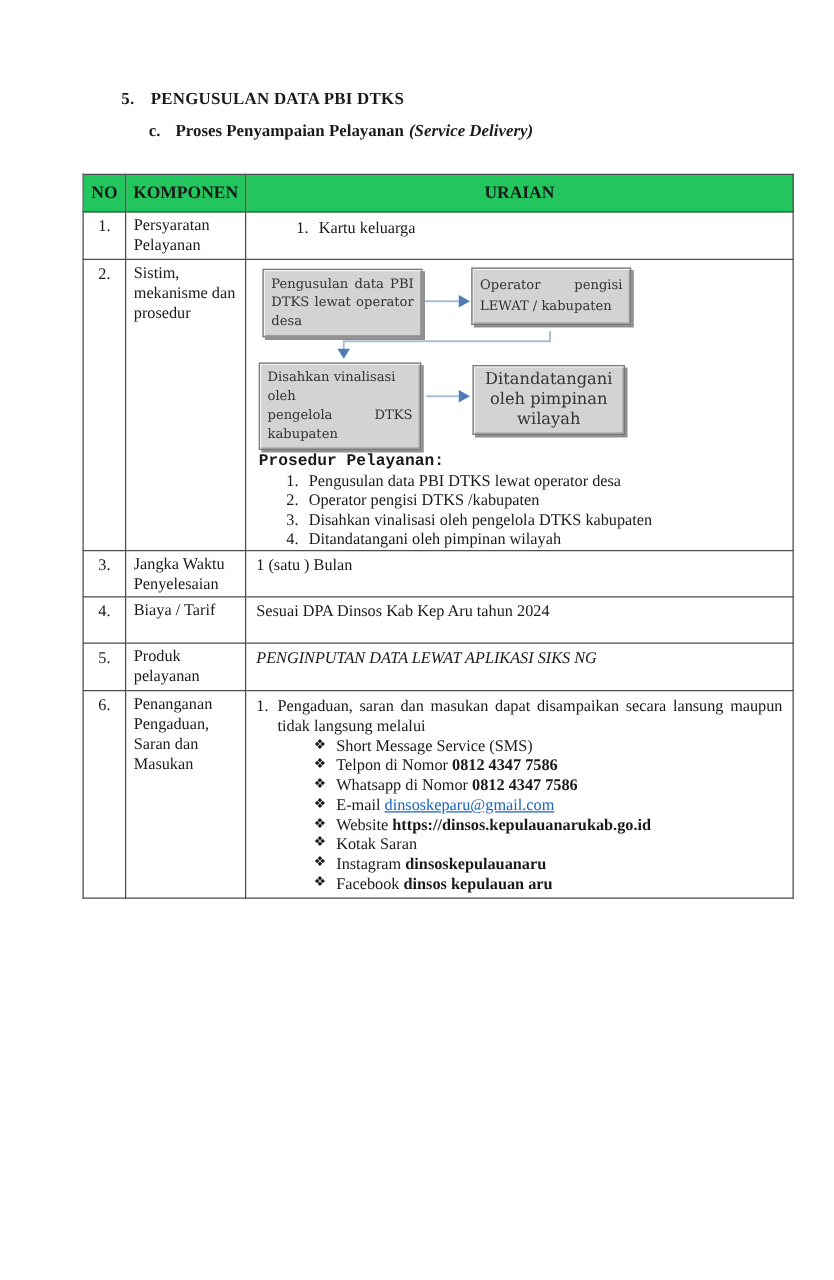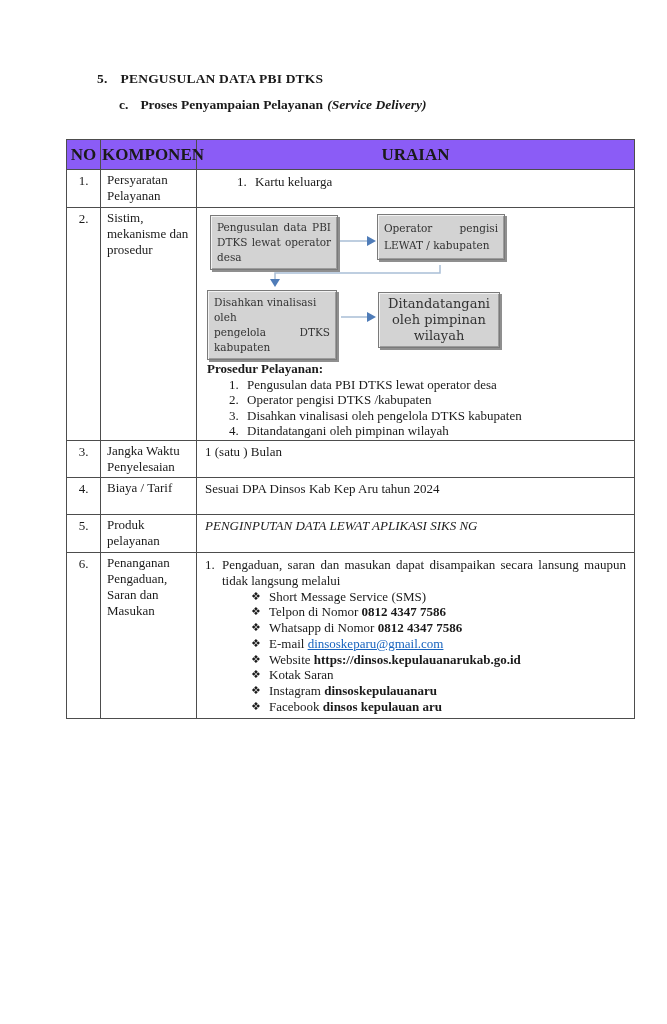--- a/index.html
+++ b/index.html
@@ -10,22 +10,22 @@
   .heading{position:absolute;left:97px;top:71px;display:flex;gap:13px;
            font-weight:bold;font-size:13.5px;letter-spacing:.2px;}
   .subheading{position:absolute;left:119px;top:97px;display:flex;gap:12px;
               font-weight:bold;font-size:13.5px;}
   .subheading .ital{font-style:italic;margin-left:4px;}
 
   
   table.svc{position:absolute;left:66px;top:139px;width:568px;
             border-collapse:collapse;table-layout:fixed;font-size:13px;}
   .svc th,.svc td{border:1px solid #4d4d4d;vertical-align:top;}
-  .svc th{background:#8b5cf6;font-weight:bold;text-align:center;
-          height:27px;vertical-align:middle;font-size:17px;}
+  .svc th{background:#22c55e;font-weight:bold;text-align:center;
+          height:27px;vertical-align:middle;font-size:14px;}
   td.no{text-align:center;padding-top:3px;}
   td.komp{padding:2px 4px 2px 6px;line-height:1.25;}
   td.ur{padding:3px 8px;line-height:1.25;}
 
   .numitem{display:flex;margin-left:32px;margin-top:1px;}
   .numitem .ni{width:18px;flex:none;}
 
   
   td.flowcell{position:relative;padding:16px;}
   .flowsvg{position:absolute;left:0;top:0;pointer-events:none;}
@@ -33,21 +33,21 @@
            box-shadow:inset 1px 1px 0 #f3f3f3, inset -1px -1px 0 #9c9c9c, 2px 2px 0 #8f8f8f;
            font-family:"DejaVu Serif",serif;color:#333;}
   .b1{left:13px;top:7px;width:114px;padding:4px 6px;font-size:10.5px;line-height:15px;}
   .b2{left:180px;top:6px;width:114px;padding:5px 6px;font-size:10.5px;line-height:17px;}
   .b3{left:10px;top:82px;width:116px;padding:4px 6px;font-size:10.5px;line-height:15px;}
   .b4{left:181px;top:84px;width:108px;padding:3px 6px;font-size:13px;line-height:16px;text-align:center;}
   .jline{display:block;text-align-last:justify;}
   .jlast{display:block;}
 
   .prosedur{position:absolute;left:10px;top:152px;right:8px;}
-  .ptitle{font-weight:bold;font-size:13px;line-height:17px;}
+  .ptitle{font-weight:bold;font-size:13px;line-height:17px;font-family:Liberation Mono, monospace;}
   .pstep{display:flex;margin-left:22px;line-height:15.6px;font-size:13px;}
   .pstep .sn{width:18px;flex:none;}
 
   .italic-cell{font-style:italic;}
 
   
   .introw{display:flex;line-height:16px;margin-top:1px;}
   .introw .ni{width:17px;flex:none;}
   .introw .jtext{flex:1;text-align:justify;}
   .citem{display:flex;margin-left:46px;line-height:15.8px;}

